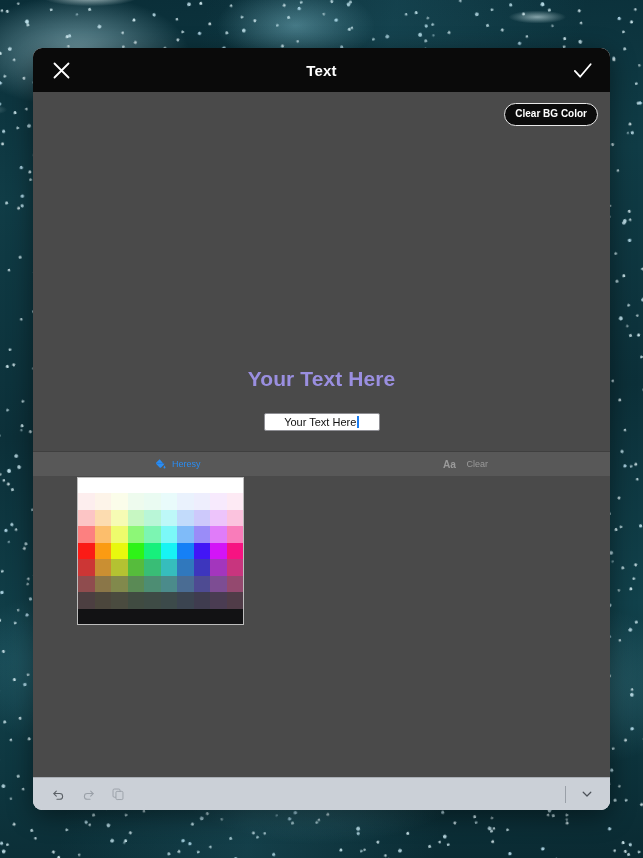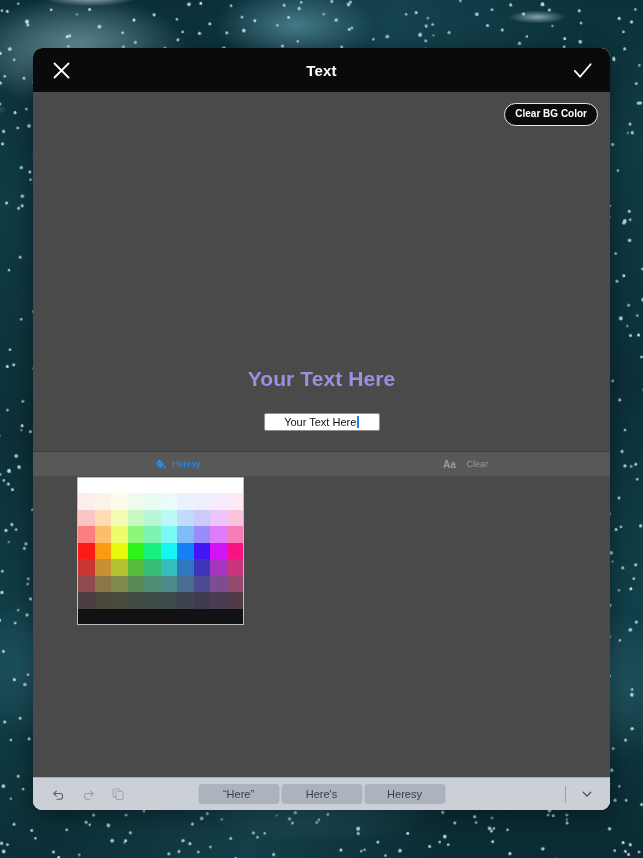--- a/index.html
+++ b/index.html
@@ -432,25 +432,20 @@
       </svg>
     </div>
 
     <div class="acc-icon">
       <svg width="14" height="14" viewBox="0 0 24 24" aria-hidden="true">
         <rect x="3.5" y="3.5" width="12" height="14" rx="2" stroke="#9aa0a8" stroke-width="1.6" fill="none"></rect>
         <rect x="8.5" y="7.5" width="12" height="14" rx="2" stroke="#9aa0a8" stroke-width="1.6" fill="#cbd0d7"></rect>
       </svg>
     </div>
 
-    <div id="suggestions">
-      <div class="suggestion">“Here”</div>
-      <div class="suggestion">Here's</div>
-      <div class="suggestion">Heresy</div>
-    </div>
 
     <div id="acc-right">
       <div id="acc-divider"></div>
       <div id="dismiss-kb">
         <svg width="14" height="14" viewBox="0 0 24 24" aria-hidden="true">
           <path d="M5.5 9 L12 15.5 L18.5 9" stroke="#4c5158" stroke-width="2.1" fill="none" stroke-linecap="round" stroke-linejoin="round"></path>
         </svg>
       </div>
     </div>
   </div>

